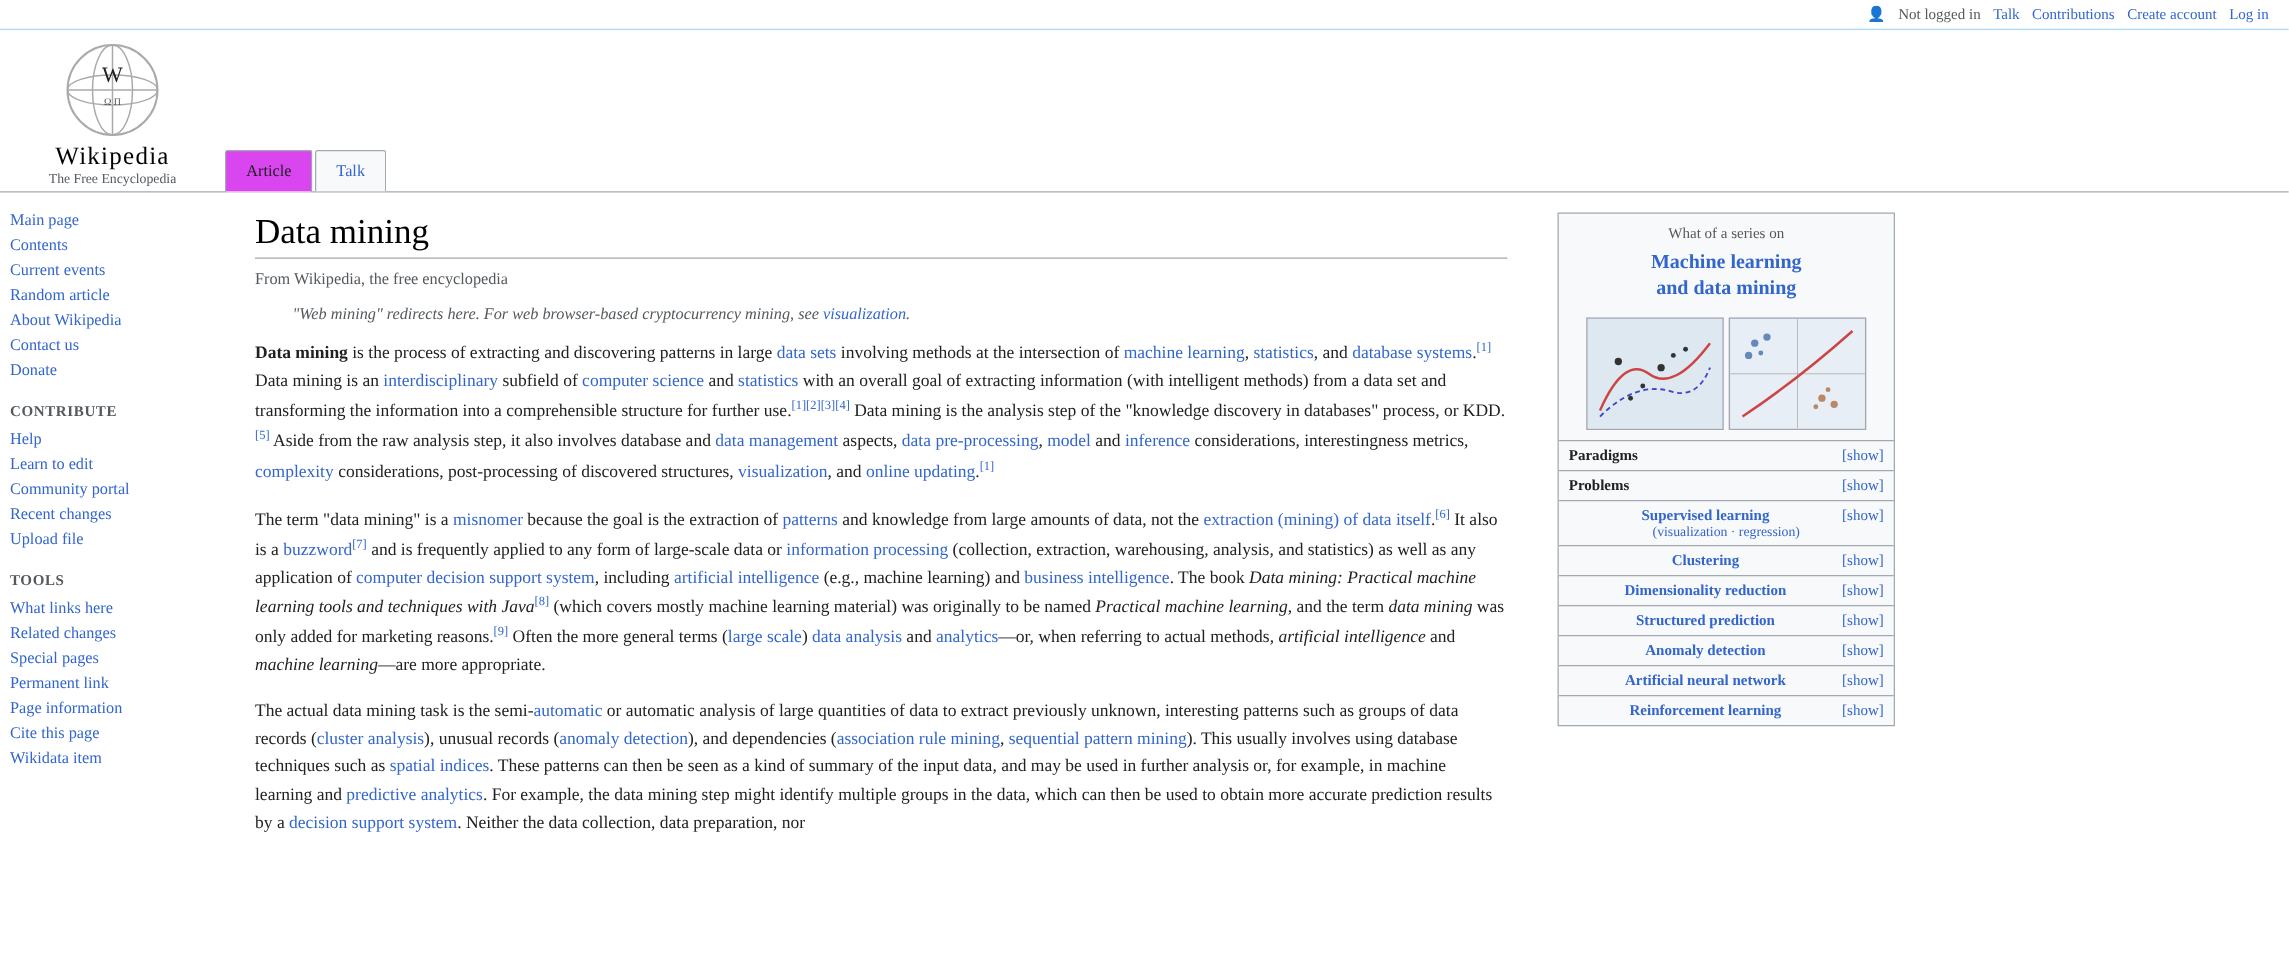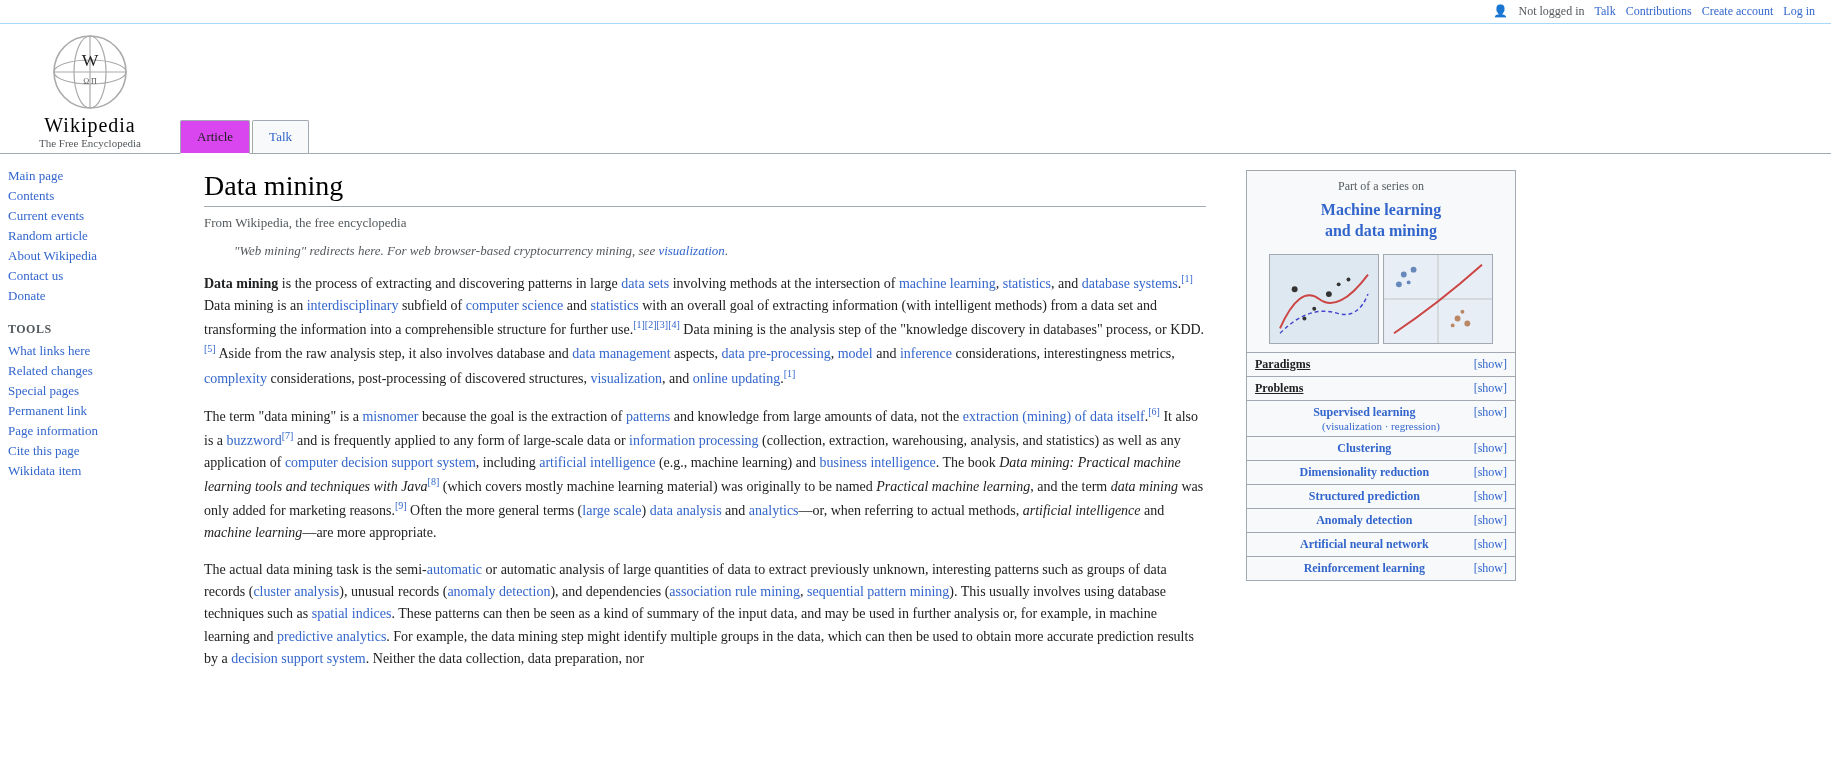--- a/index.html
+++ b/index.html
@@ -239,21 +239,20 @@
       display: flex;
       align-items: center;
       border-top: 1px solid #a2a9b1;
       padding: 4px 8px;
       justify-content: space-between;
     }
     .box-row-label {
       font-weight: bold;
       color: #202122;
       font-size: 12px;
-      text-decoration: underline;
     }
     .box-row-link {
       color: #3366cc;
       font-size: 12px;
     }
     .box-row-label-blue {
       font-weight: bold;
       color: #3366cc;
       font-size: 12px;
       flex: 1;
@@ -308,20 +307,28 @@
     <div class="sidebar-section">
       <a class="sidebar-link" href="#">Main page</a>
       <a class="sidebar-link" href="#">Contents</a>
       <a class="sidebar-link" href="#">Current events</a>
       <a class="sidebar-link" href="#">Random article</a>
       <a class="sidebar-link" href="#">About Wikipedia</a>
       <a class="sidebar-link" href="#">Contact us</a>
       <a class="sidebar-link" href="#">Donate</a>
     </div>
     <div class="sidebar-section">
+      <div class="sidebar-section-title">Contribute</div>
+      <a class="sidebar-link" href="#">Help</a>
+      <a class="sidebar-link" href="#">Learn to edit</a>
+      <a class="sidebar-link" href="#">Community portal</a>
+      <a class="sidebar-link" href="#">Recent changes</a>
+      <a class="sidebar-link" href="#">Upload file</a>
+    </div>
+    <div class="sidebar-section">
       <div class="sidebar-section-title">Tools</div>
       <a class="sidebar-link" href="#">What links here</a>
       <a class="sidebar-link" href="#">Related changes</a>
       <a class="sidebar-link" href="#">Special pages</a>
       <a class="sidebar-link" href="#">Permanent link</a>
       <a class="sidebar-link" href="#">Page information</a>
       <a class="sidebar-link" href="#">Cite this page</a>
       <a class="sidebar-link" href="#">Wikidata item</a>
     </div>
   </div>
@@ -346,21 +353,21 @@
         The term "data mining" is a <a href="#">misnomer</a> because the goal is the extraction of <a href="#">patterns</a> and knowledge from large amounts of data, not the <a href="#">extraction (mining) of data itself</a>.<sup><a href="#">[6]</a></sup> It also is a <a href="#">buzzword</a><sup><a href="#">[7]</a></sup> and is frequently applied to any form of large-scale data or <a href="#">information processing</a> (collection, extraction, warehousing, analysis, and statistics) as well as any application of <a href="#">computer decision support system</a>, including <a href="#">artificial intelligence</a> (e.g., machine learning) and <a href="#">business intelligence</a>. The book <em>Data mining: Practical machine learning tools and techniques with Java</em><sup><a href="#">[8]</a></sup> (which covers mostly machine learning material) was originally to be named <em>Practical machine learning</em>, and the term <em>data mining</em> was only added for marketing reasons.<sup><a href="#">[9]</a></sup> Often the more general terms (<a href="#">large scale</a>) <a href="#">data analysis</a> and <a href="#">analytics</a>—or, when referring to actual methods, <em>artificial intelligence</em> and <em>machine learning</em>—are more appropriate.
       </p>
 
       <p>
         The actual data mining task is the semi-<a href="#">automatic</a> or automatic analysis of large quantities of data to extract previously unknown, interesting patterns such as groups of data records (<a href="#">cluster analysis</a>), unusual records (<a href="#">anomaly detection</a>), and dependencies (<a href="#">association rule mining</a>, <a href="#">sequential pattern mining</a>). This usually involves using database techniques such as <a href="#">spatial indices</a>. These patterns can then be seen as a kind of summary of the input data, and may be used in further analysis or, for example, in machine learning and <a href="#">predictive analytics</a>. For example, the data mining step might identify multiple groups in the data, which can then be used to obtain more accurate prediction results by a <a href="#">decision support system</a>. Neither the data collection, data preparation, nor
       </p>
     </div>
   </div>
 
   <div id="right-box">
-    <div id="right-box-header">Part of a series on</div>
+    <div id="right-box-header">What of a series on</div>
     <div id="right-box-title">
       <a href="#" style="color:#3366cc; font-size:16px; font-weight:bold;">Machine learning<br>and data mining</a>
     </div>
 
     <div id="right-box-images">
       <div class="box-img">
         <svg viewBox="0 0 110 90" xmlns="http://www.w3.org/2000/svg">
           <rect width="110" height="90" fill="#dde8f0"></rect>
           <path d="M10 75 Q30 30 50 45 Q70 60 100 20" stroke="#cc4444" stroke-width="2" fill="none"></path>
           <path d="M10 80 Q40 50 70 60 Q90 65 100 40" stroke="#4444cc" stroke-width="1.5" fill="none" stroke-dasharray="4,3"></path>

